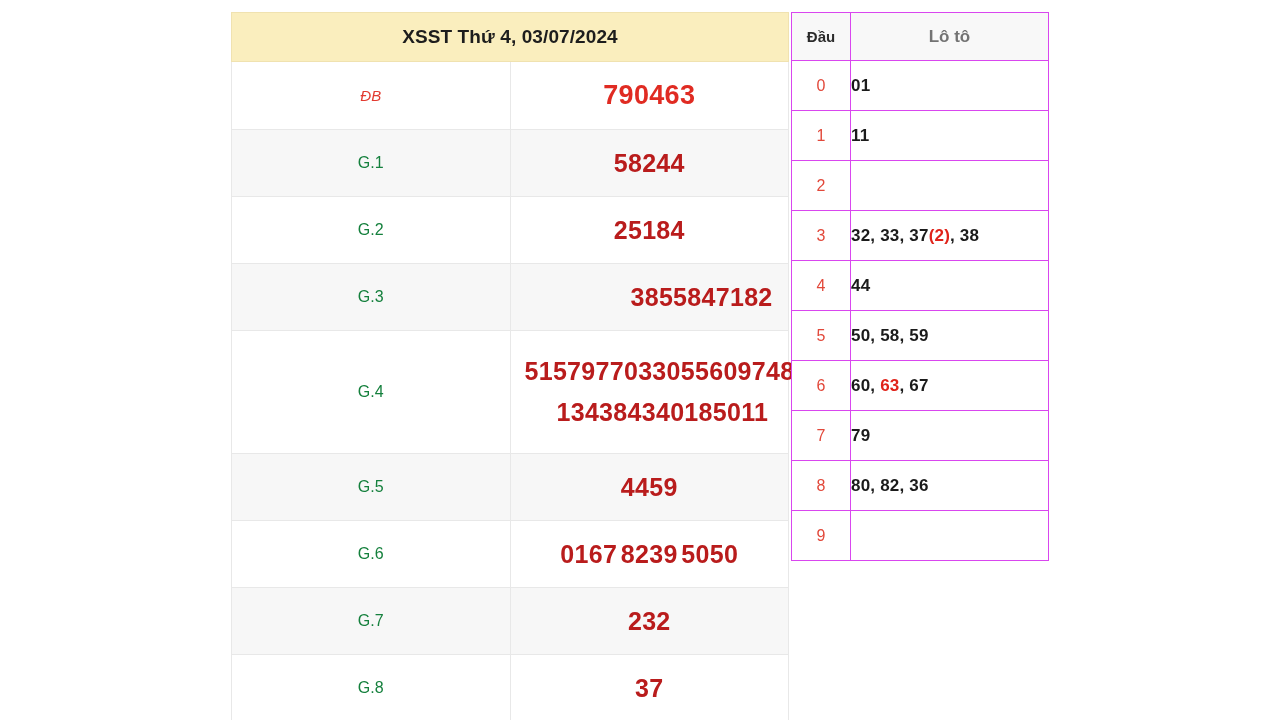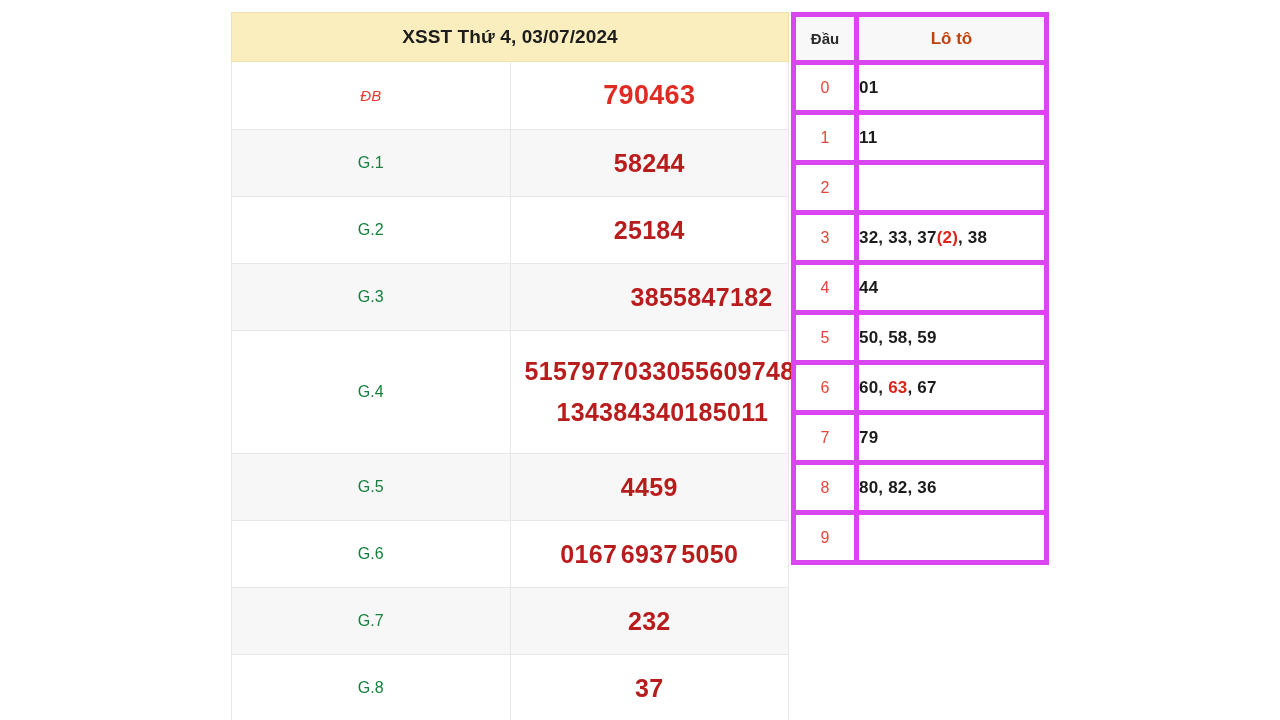--- a/index.html
+++ b/index.html
@@ -92,40 +92,40 @@
     position: absolute;
     left: 791px;
     top: 12px;
     width: 258px;
     border-collapse: collapse;
     table-layout: fixed;
     background: #ffffff;
     border: 1px solid #e3e3e3;
   }
   #loto-table td, #loto-table th {
-    border: 5px solid #d946ef;
+    border: 1px solid #d946ef;
     padding: 0;
     vertical-align: middle;
     margin-top: 32px;
   }
   .loto-head {
     height: 48px;
     background: #f8f8f8;
     font-weight: bold;
   }
   .loto-head .dau-h {
     width: 58px;
     text-align: center;
     font-size: 15px;
     color: #2b2b2b;
   }
   .loto-head .loto-h {
     text-align: center;
     font-size: 17px;
-    color: #c2410c;
+    color: #737373;
   }
   .loto-row { height: 50px; }
   .dau-cell {
     width: 58px;
     text-align: center;
     font-size: 16px;
     color: #e2483a;
   }
   .loto-cell {
     text-align: left;
@@ -193,21 +193,21 @@
       <tr class="row-alt h-std">
         <td class="prize-label">G.5</td>
         <td class="prize-values">4459</td>
       </tr>
 
       <tr class="row-plain h-std">
         <td class="prize-label">G.6</td>
         <td class="prize-values">
           <div class="nums-line three">
             <span>0167</span>
-            <span>6937</span>
+            <span>8239</span>
             <span>5050</span>
           </div>
         </td>
       </tr>
 
       <tr class="row-alt h-std">
         <td class="prize-label">G.7</td>
         <td class="prize-values">232</td>
       </tr>
 

